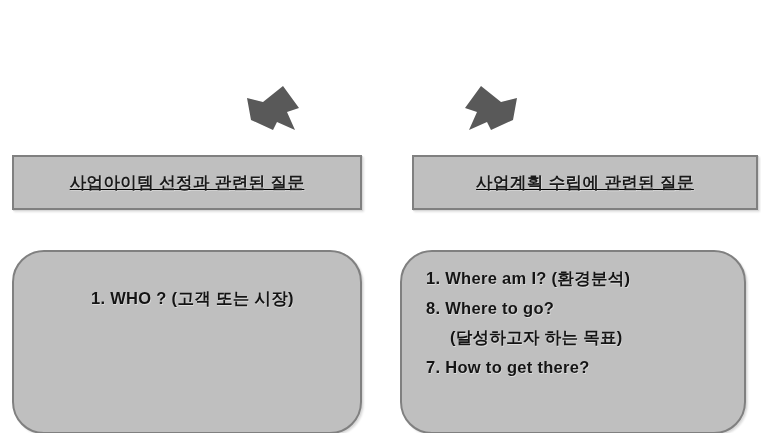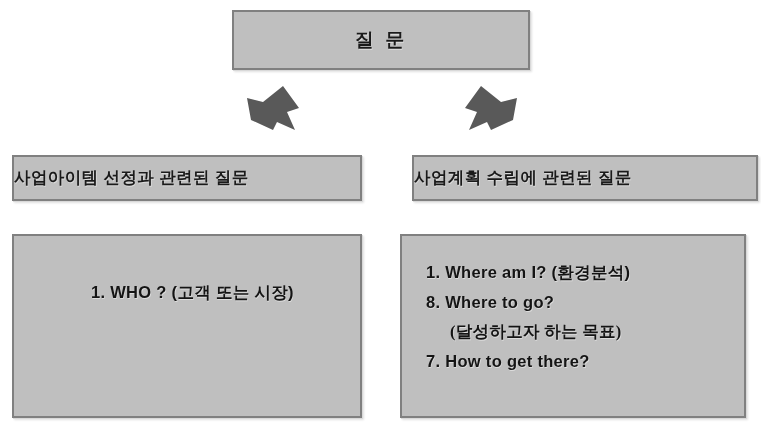--- a/index.html
+++ b/index.html
@@ -48,41 +48,43 @@
     position: absolute;
     width: 62px;
     height: 54px;
   }
   #arrow-left  { left: 243px; top: 84px; }
   #arrow-right { left: 459px; top: 84px; }
 
   
   .hdr-box {
     top: 155px;
-    height: 46px;
+    height: 55px;
     display: flex;
     align-items: center;
-    justify-content: flex-start;
+    justify-content: center;
+    text-decoration: underline;
   }
   .hdr-box .hdr-text {
     font-size: 16.5px;
     font-weight: bold;
     color: #1a1a1a;
     letter-spacing: 0.4px;
     text-shadow: 0.6px 0.6px 0 rgba(255,255,255,0.45);
     white-space: nowrap;
   }
   #hdr-left  { left: 12px;  width: 350px; }
   #hdr-right { left: 412px; width: 346px; }
 
   
   .content-box {
-    top: 234px;
+    top: 250px;
     height: 184px;
-    padding-top: 16px;
+    padding-top: 6px;
+    border-radius: 32px;
   }
   #content-left  { left: 12px;  width: 350px; }
   #content-right { left: 400px; width: 346px; }
 
   .lines {
     list-style: none;
     margin: 0;
     padding: 0;
   }
   #content-left .lines  { padding: 30px 0 0 38px; margin-left: 39px; }
@@ -91,30 +93,27 @@
   .lines li {
     font-size: 16.5px;
     font-weight: bold;
     color: #141414;
     letter-spacing: 0.3px;
     white-space: nowrap;
     text-shadow: 0.6px 0.6px 0 rgba(255,255,255,0.45);
   }
   #content-left .lines li  { margin-bottom: 26px; }
   #content-right .lines li { margin-bottom: 9px; }
-  #content-right .lines li.indented { padding-left: 24px; font-family: Liberation Serif, serif; }
+  #content-right .lines li.indented { padding-left: 24px; }
 </style>
 </head>
 <body>
 
 <div id="canvas">
 
-  <div class="gbox" id="root-box">
-    <span class="title">질 문</span>
-  </div>
 
   <svg class="arrow" id="arrow-left" viewBox="0 0 62 54">
     <polygon points="40,2 56,24 44,28 52,46 34,38 30,46 8,36 4,14 20,18" fill="#595959"></polygon>
   </svg>
   <svg class="arrow" id="arrow-right" viewBox="0 0 62 54">
     <polygon points="22,2 6,24 18,28 10,46 28,38 32,46 54,36 58,14 42,18" fill="#595959"></polygon>
   </svg>
 
   <div class="gbox hdr-box" id="hdr-left">
     <span class="hdr-text">사업아이템 선정과 관련된 질문</span>

